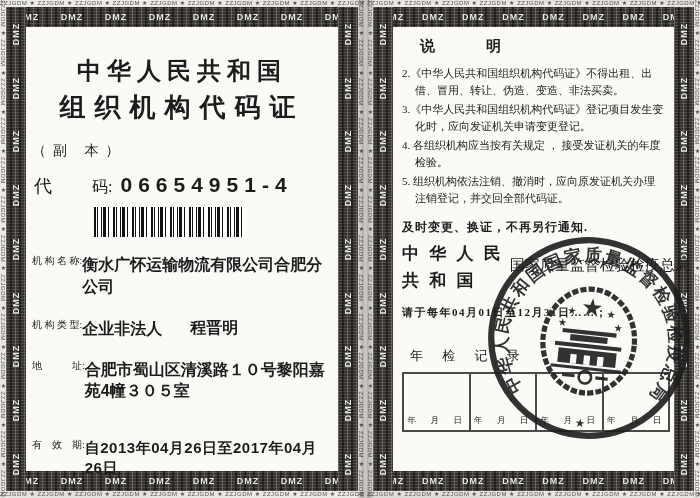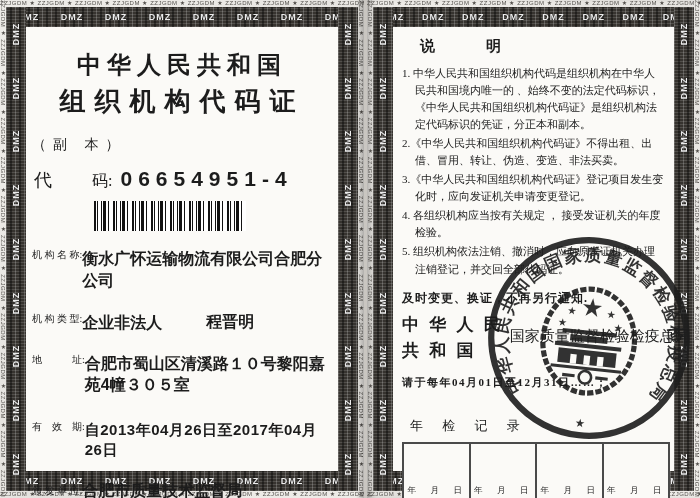--- a/index.html
+++ b/index.html
@@ -48,21 +48,21 @@
   .band-left { left:6px; } .band-right { right:6px; }
   .dmz {
     color:#ececec; font-weight:bold; font-size:9px; letter-spacing:1px;
     text-shadow:0 0 1px #000;
   }
   .band-v .dmz { transform:rotate(-90deg); }
 
   
   .content {
     position:absolute; left:26px; right:26px; top:27px; bottom:27px;
-    background:#fbfaf7; padding:8px 6px;
+    background:#fbfaf7; padding:14px 6px;
   }
 
   
   .t1 { margin-top:14px; text-align:center; font-size:24px; font-weight:700; letter-spacing:6px; }
   .t2 { margin-top:3px;  text-align:center; font-size:26px; font-weight:700; letter-spacing:9px; }
   .sub { margin-top:17px; font-size:14px; letter-spacing:7px; font-family:"Liberation Serif", serif; }
   .code-row { margin-top:13px; display:flex; align-items:baseline; font-weight:700; }
   .code-char  { font-size:18px; margin-left:2px; font-weight:400; font-family:"Liberation Serif", serif; }
   .code-char2 { font-size:16px; margin-left:40px; font-weight:400; font-family:"Liberation Serif", serif; }
   .code-val   { font-size:21px; margin-left:8px; letter-spacing:6px; }
@@ -72,25 +72,25 @@
       #121212 0 2px,#fff 2px 3px,#121212 3px 4px,#fff 4px 7px,
       #121212 7px 8px,#fff 8px 9px,#121212 9px 12px,#fff 12px 14px,
       #121212 14px 15px,#fff 15px 19px);
   }
   .frow { display:flex; align-items:flex-start; }
   .flabel {
     font-family:"Liberation Serif", serif; font-size:10px; white-space:nowrap;
     flex:0 0 auto;
   }
   .fval { font-weight:700; font-size:16px; line-height:1.35; }
-  .fval2 { font-weight:700; font-size:16px; margin-left:44px; }
+  .fval2 { font-weight:700; font-size:16px; margin-left:28px; }
   .row-name { margin-top:17px; }
   .row-type { margin-top:21px; }
   .row-addr { margin-top:19px; }
-  .row-valid { margin-top:24px; }
+  .row-valid { margin-top:36px; }
   .row-valid .fval { font-size:15px; letter-spacing:0.5px; }
   .row-issuer { margin-top:20px;align-items:center; }
 
   
   #page-right .content { padding:0 9px; }
   .exp-head { margin-top:10px; text-align:left; font-size:15px; font-weight:700; letter-spacing:18px; text-indent:18px; font-family:"Liberation Serif", serif; }
   .notes { margin-top:9px; font-family:"Liberation Serif", serif; font-size:11px; line-height:1.55; color:#222; }
   .note { padding-left:13px; text-indent:-13px; margin-bottom:2px; }
   .notice { margin-top:12px; font-size:12px; font-weight:700; font-family:"Liberation Serif", serif; letter-spacing:1px; }
   .issuer { margin-top:5px; display:flex; }
@@ -251,21 +251,20 @@
       <span class="dmz">DMZ</span>
       <span class="dmz">DMZ</span>
       <span class="dmz">DMZ</span>
       <span class="dmz">DMZ</span>
   </div>
 
   <div class="content">
     <div class="exp-head">说　明</div>
 
     <div class="notes">
-      <div class="note">1. 中华人民共和国组织机构代码是组织机构在中华人民共和国境内唯一的 、始终不变的法定代码标识，《中华人民共和国组织机构代码证》是组织机构法定代码标识的凭证，分正本和副本。</div>
       <div class="note">2.《中华人民共和国组织机构代码证》不得出租、出借、冒用、转让、伪造、变造、非法买卖。</div>
       <div class="note">3.《中华人民共和国组织机构代码证》登记项目发生变化时，应向发证机关申请变更登记。</div>
       <div class="note">4. 各组织机构应当按有关规定 ， 接受发证机关的年度检验。</div>
       <div class="note">5. 组织机构依法注销、撤消时，应向原发证机关办理注销登记，并交回全部代码证。</div>
     </div>
 
     <div class="notice">及时变更、换证，不再另行通知.</div>
 
     <div class="issuer">
       <div class="iss-left">

